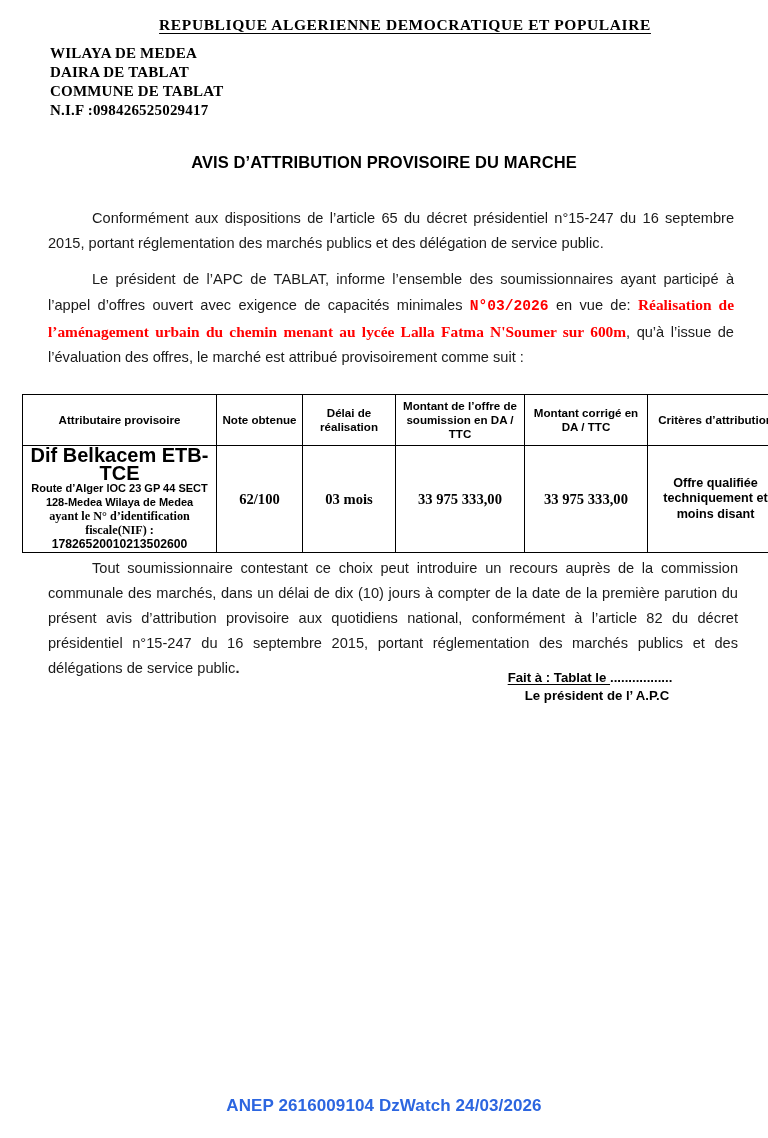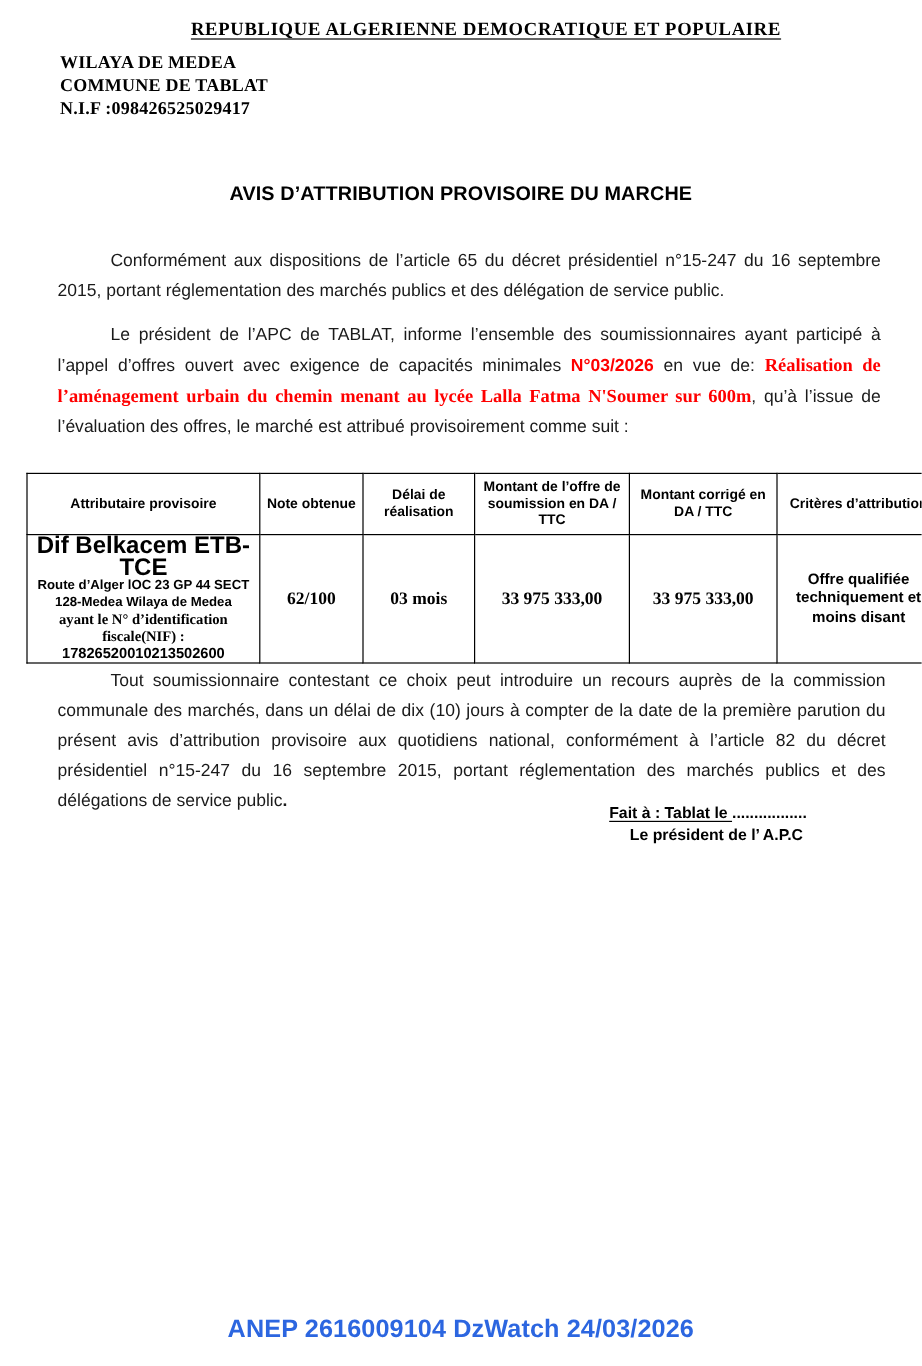--- a/index.html
+++ b/index.html
@@ -88,21 +88,21 @@
   .para-3 {
     left: 48px;
     top: 556px;
     width: 690px;
     text-indent: 44px;
   }
 
   .red-sans {
     color: #ff0000;
     font-weight: bold;
-    font-family: Liberation Sans, sans-serif;
+    font-family: Liberation Mono, monospace;
   }
   .red-serif {
     color: #ff0000;
     font-weight: bold;
     font-family: "Liberation Serif", serif;
     font-size: 15.4px;
   }
   .bold-dot { font-weight: bold; }
 
   
@@ -209,33 +209,34 @@
 
   
   .footer {
     position: absolute;
     left: 0;
     top: 1096px;
     width: 768px;
     text-align: center;
     font-family: "Liberation Sans", sans-serif;
     font-weight: bold;
-    font-size: 21px;
+    font-size: 17px;
     color: #2c66e0;
     letter-spacing: 0.1px;
   }
 </style>
 </head>
 <body>
 
 <div class="page">
 
   <div class="header-block">
     <div class="republic-line">REPUBLIQUE ALGERIENNE DEMOCRATIQUE ET POPULAIRE</div>
     <div class="admin-line first">WILAYA DE MEDEA</div>
+    <div class="admin-line">DAIRA DE TABLAT</div>
     <div class="admin-line">COMMUNE DE TABLAT</div>
     <div class="admin-line">N.I.F :098426525029417</div>
   </div>
 
   <div class="doc-title">AVIS D’ATTRIBUTION PROVISOIRE DU MARCHE</div>
 
   <div class="para para-1">
     <span>Conformément aux dispositions de l’article 65 du décret présidentiel n°15-247 du 16  septembre 2015, portant réglementation des marchés publics et des délégation de service public.</span>
   </div>
 

